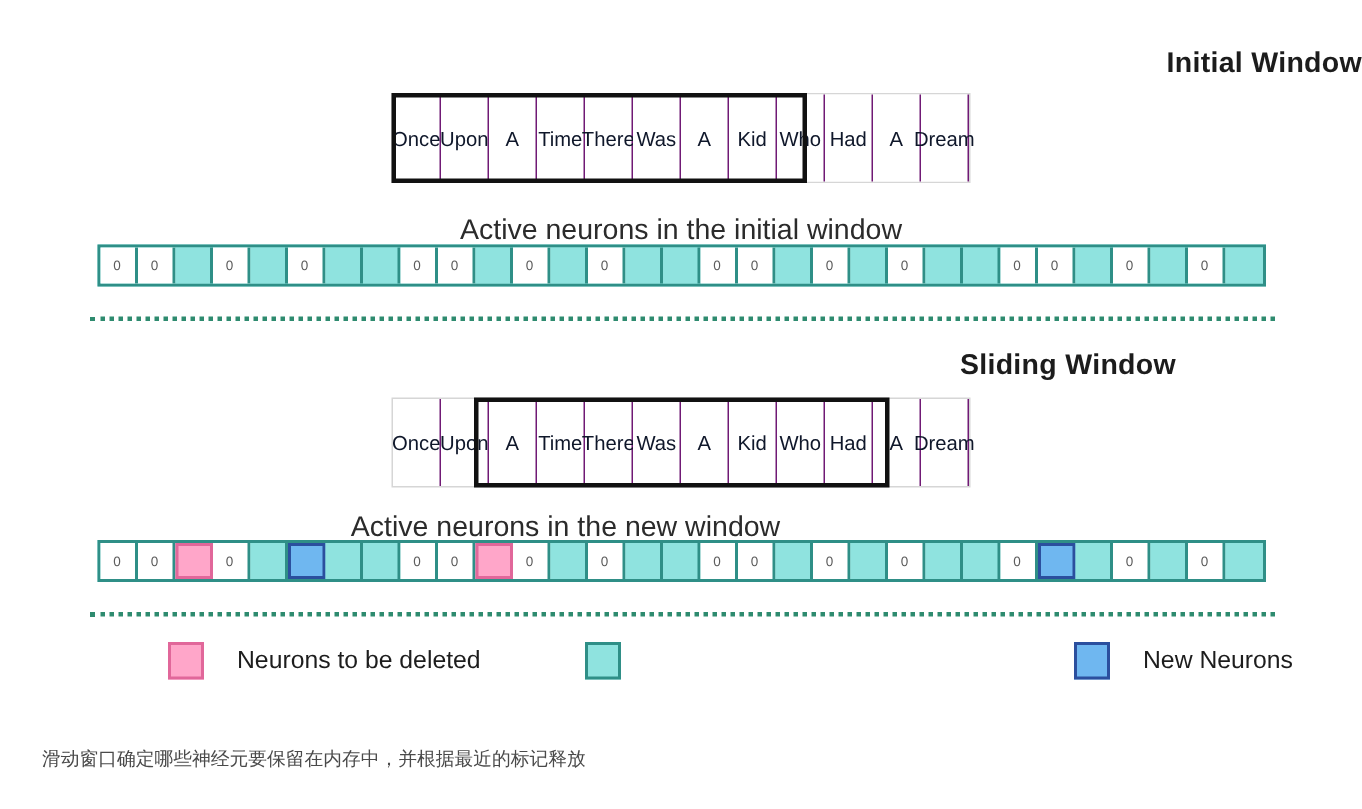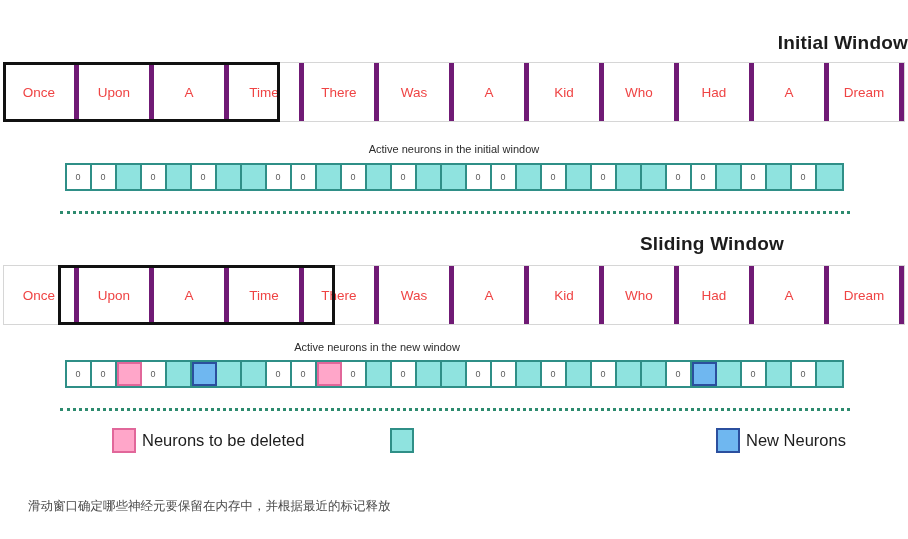--- a/index.html
+++ b/index.html
@@ -29,45 +29,45 @@
     display: flex;
     justify-content: center;
   }
   .token-table {
     display: flex;
     border: 1px solid #d6d6d6;
     background: #ffffff;
     position: relative;
   }
   .token-cell {
-    width: 75px;
+    width: 32px;
     height: 58px;
     display: flex;
     align-items: center;
     justify-content: center;
     font-size: 13.5px;
-    color: #ef4444;
-    border-right: 5px solid #701a75;
+    color: #0f172a;
+    border-right: 1px solid #701a75;
     box-sizing: border-box;
     background: #ffffff;
   }
   .token-cell:last-child { border-right: none; }
   .highlight-box {
     position: absolute;
     top: -1px;
     height: 60px;
     border: 3px solid #111111;
     box-sizing: border-box;
     pointer-events: none;
   }
 
   
   .strip-caption {
     text-align: center;
-    font-size: 11px;
+    font-size: 19px;
     color: #2b2b2b;
   }
   .strip-wrap {
     display: flex;
     justify-content: center;
   }
   .strip {
     display: flex;
     border: 2px solid #2f8f87;
     background: #8fe3df;
@@ -99,21 +99,21 @@
   }
 
   
   .legend {
     display: flex;
     align-items: center;
   }
   .legend-item {
     display: flex;
     align-items: center;
-    gap: 6px;
+    gap: 22px;
   }
   .swatch {
     width: 24px;
     height: 25px;
     box-sizing: border-box;
   }
   .swatch.pink { background: #ffa6c9; border: 2px solid #e1679a; }
   .swatch.cyan { background: #8fe3df; border: 2px solid #2f8f87; }
   .swatch.blue { background: #6fb7f0; border: 2px solid #2b4f9e; }
   .legend-label {

